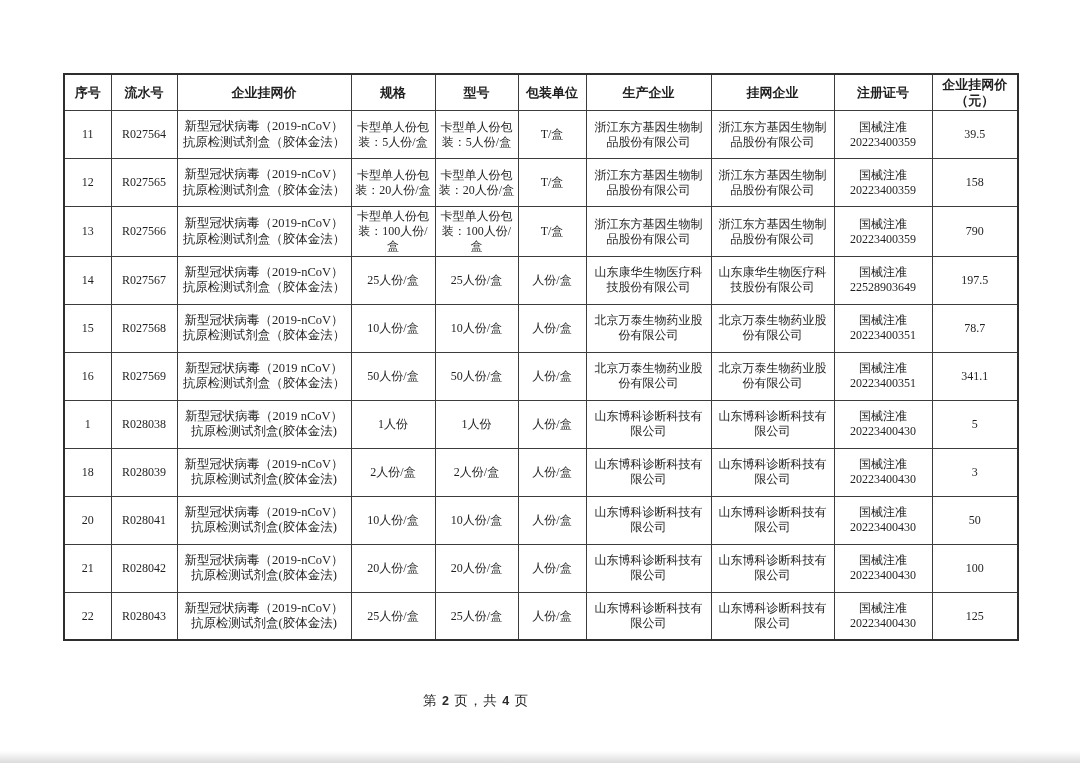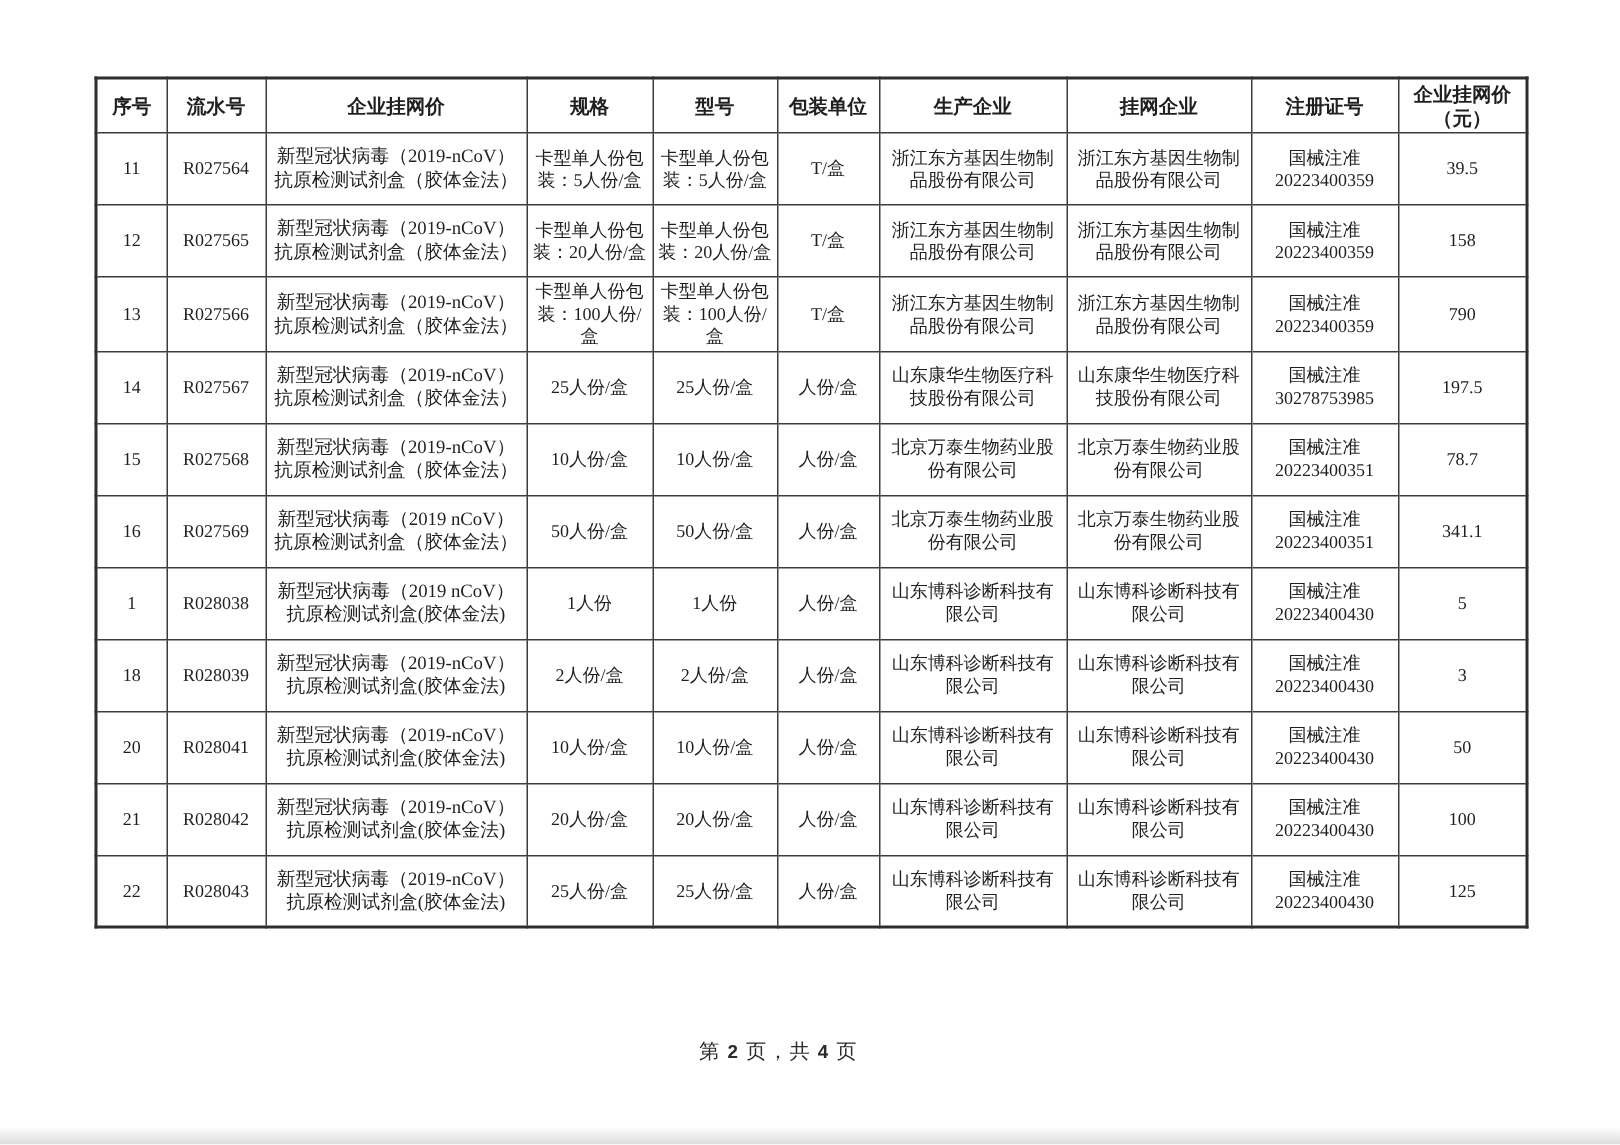--- a/index.html
+++ b/index.html
@@ -3,40 +3,39 @@
 <meta charset="utf-8">
 <style>
   html,body{margin:0;padding:0;}
   body{
     width:1080px;height:763px;background:#ffffff;
     font-family:"Liberation Serif","DejaVu Serif",serif;
     color:#1f1f1f;
   }
   .page{position:relative;width:1080px;height:763px;background:#ffffff;overflow:hidden;}
   .price-table{
-    position:absolute;left:63px;top:51px;width:954px;
+    position:absolute;left:63px;top:73px;width:954px;
     border-collapse:collapse;table-layout:fixed;
     border:2px solid #2e2e2e;
   }
   .price-table th,.price-table td{
     border:1px solid #3c3c3c;
     text-align:center;vertical-align:middle;
     padding:2px 3px;
     font-size:12px;line-height:1.24;
     overflow-wrap:break-word;
   }
   .price-table th{font-weight:bold;font-size:13px;line-height:1.2;}
   .price-table thead tr{height:36px;}
   .price-table tbody tr{height:48px;}
   .price-table td.c-name{font-size:12.5px;margin-left:32px;}
   .footer{
     position:absolute;left:0;top:692px;width:952px;
     text-align:center;font-size:13.5px;color:#2a2a2a;
     letter-spacing:1px;
-    margin-left:43px;
   }
   .footer b{font-family:"Liberation Sans","DejaVu Sans",sans-serif;font-size:12.5px;}
   .bottom-edge{
     position:absolute;left:0;bottom:0;width:1080px;height:12px;
     background:linear-gradient(to bottom,rgba(255,255,255,0),#dcdcdc);
   }
 </style>
 </head>
 <body>
 
@@ -108,21 +107,21 @@
     </tr>
         <tr>
       <td class="c-index">14</td>
       <td class="c-serial">R027567</td>
       <td class="c-name">新型冠状病毒（2019-nCoV）抗原检测试剂盒（胶体金法）</td>
       <td class="c-spec">25人份/盒</td>
       <td class="c-model">25人份/盒</td>
       <td class="c-unit">人份/盒</td>
       <td class="c-manu">山东康华生物医疗科技股份有限公司</td>
       <td class="c-lister">山东康华生物医疗科技股份有限公司</td>
-      <td class="c-reg">国械注准 30278753985</td>
+      <td class="c-reg">国械注准 22528903649</td>
       <td class="c-price">197.5</td>
     </tr>
         <tr>
       <td class="c-index">15</td>
       <td class="c-serial">R027568</td>
       <td class="c-name">新型冠状病毒（2019-nCoV）抗原检测试剂盒（胶体金法）</td>
       <td class="c-spec">10人份/盒</td>
       <td class="c-model">10人份/盒</td>
       <td class="c-unit">人份/盒</td>
       <td class="c-manu">北京万泰生物药业股份有限公司</td>

